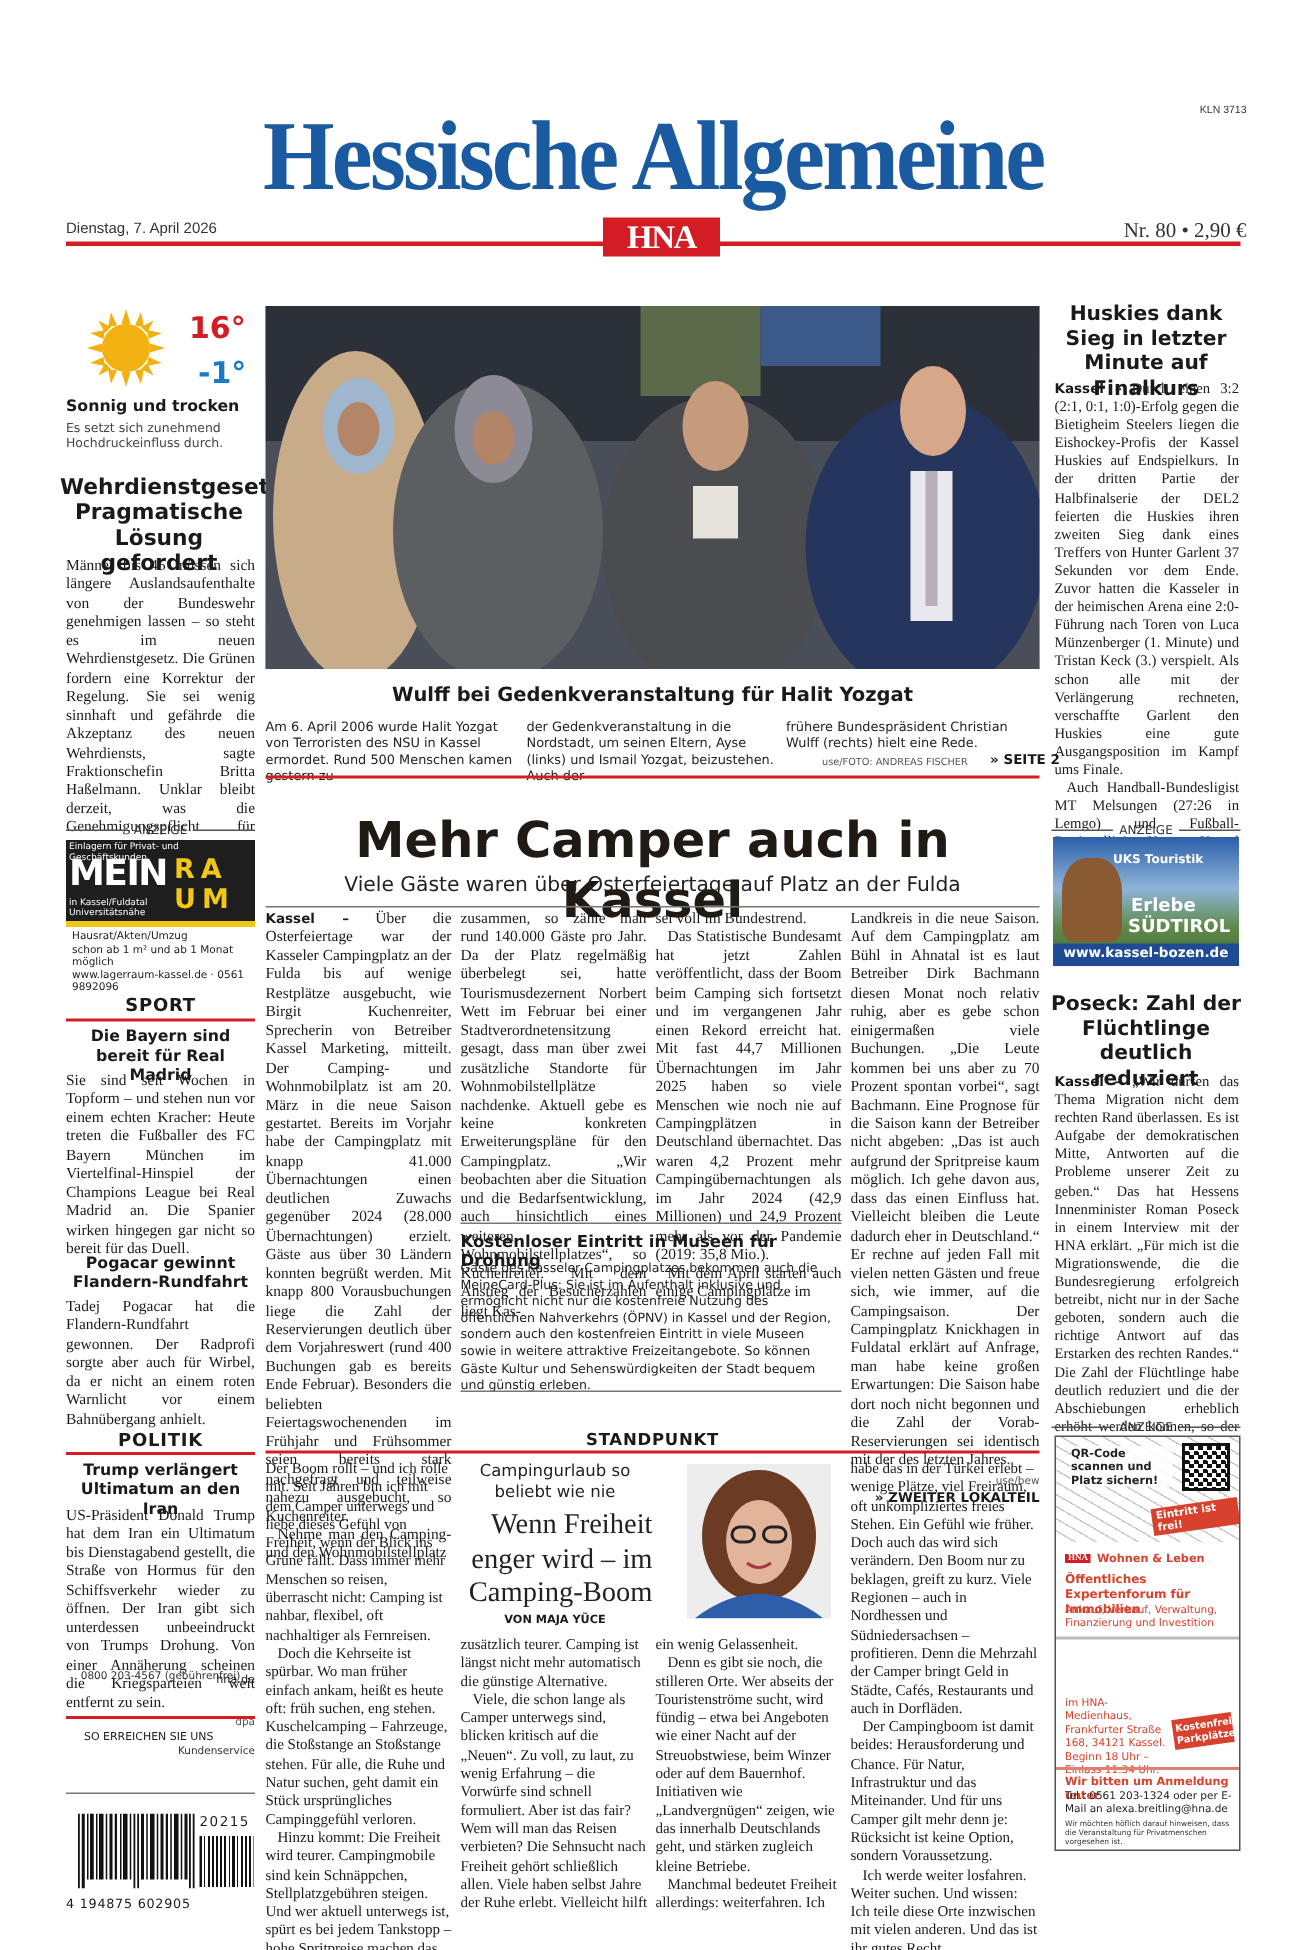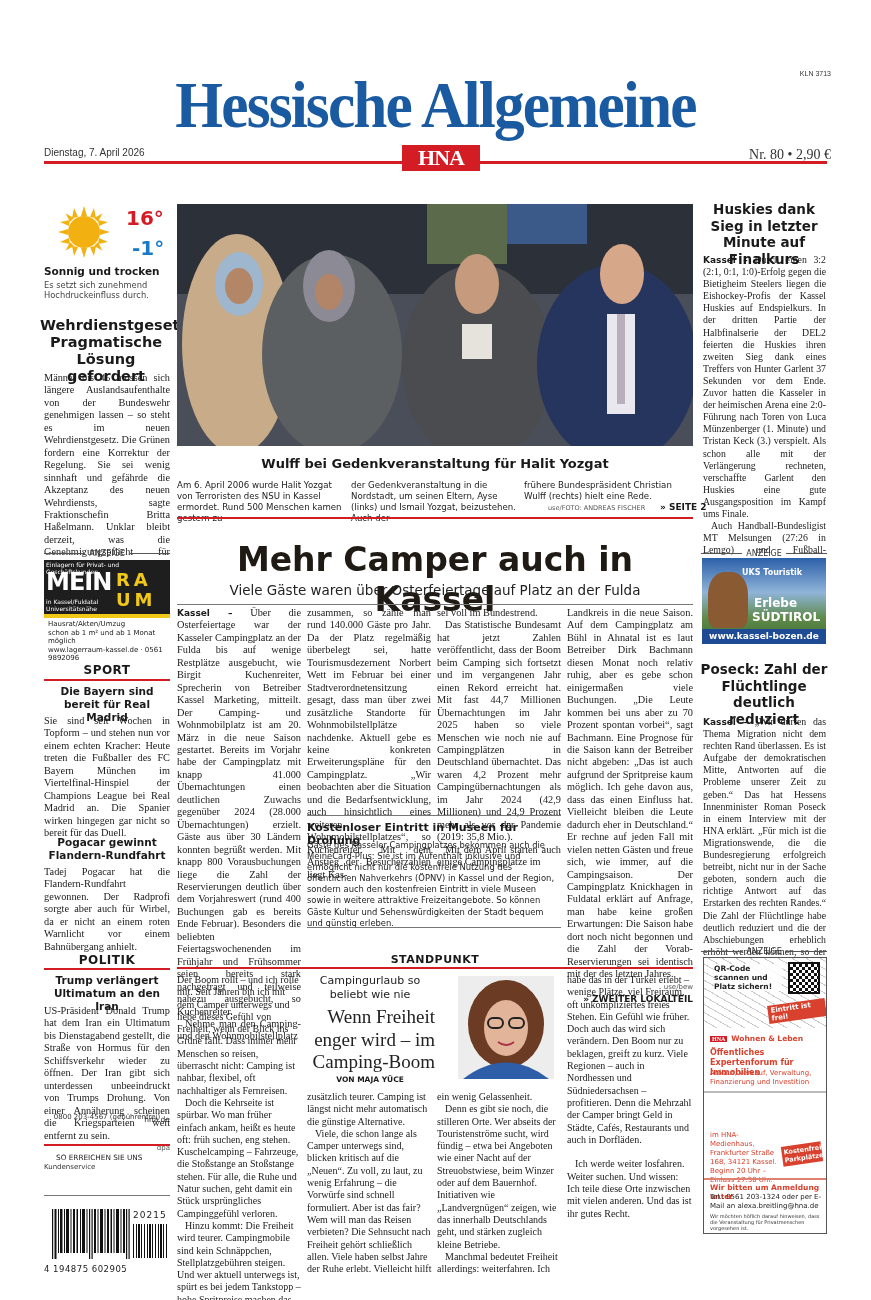--- a/index.html
+++ b/index.html
@@ -174,21 +174,21 @@
 <div class="abs section-head" style="left:44px;top:953px;width:126px">POLITIK</div>
 <div class="abs redline" style="left:44px;top:968px;width:126px;height:2px"></div>
 <div class="abs headline-sans" style="left:44px;top:974px;width:126px;font-size:10.5px;line-height:13px">Trump verlängert Ultimatum an den Iran</div>
 <div class="abs body-text" style="left:44px;top:1005px;width:126px">
   <span>US-Präsident Donald Trump hat dem Iran ein Ultimatum bis Dienstagabend gestellt, die Straße von Hormus für den Schiffsverkehr wieder zu öffnen. Der Iran gibt sich unterdessen unbeeindruckt von Trumps Drohung. Von einer Annäherung scheinen die Kriegsparteien weit entfernt zu sein.</span>
   <div style="text-align:right;font-family:'DejaVu Sans',sans-serif;font-size:7px;color:#555">dpa</div>
 </div>
 <div class="abs redline" style="left:44px;top:1144px;width:126px;height:2px"></div>
 
 <div class="abs sans" style="left:56px;top:1153px;width:126px;text-align:left;font-size:7.3px;font-weight:normal">SO ERREICHEN SIE UNS</div>
-<div class="abs sans" style="left:44px;top:1163px;width:126px;text-align:left;font-size:7px;color:#333">Kundenservice</div>
+<div class="abs sans" style="left:44px;top:1163px;width:126px;text-align:right;font-size:7px;color:#333">Kundenservice</div>
 <div class="abs sans" style="left:44px;top:1113px;width:126px;text-align:center;font-size:7px;color:#333">0800 203-4567 (gebührenfrei)</div>
 <div class="abs sans" style="left:44px;top:1115px;width:126px;text-align:right;font-size:7.5px;font-weight:normal">hna.de</div>
 <div class="abs grayline" style="left:44px;top:1195px;width:126px"></div>
 
 <div class="abs" style="left:50px;top:1209px;width:80px;height:62px">
   <svg width="80" height="50" viewBox="0 0 80 50">
     <g fill="#111">
       <rect x="2" y="0" width="1.2" height="50"></rect>
         <rect x="4.5" y="0" width="2" height="50"></rect>
         <rect x="8" y="0" width="1" height="44"></rect>
@@ -250,36 +250,36 @@
     <path d="M5 103 Q48 70 91 103 Z" fill="#2e5ea8"></path>
   </svg>
 </div>
 <div class="abs body-text" style="left:437px;top:1091px;width:124px;font-size:10px;line-height:12.3px;text-align:left">
   <span>ein wenig Gelassenheit.</span><br>
   <span style="padding-left:8px">Denn es gibt sie noch, die stilleren Orte. Wer abseits der Touristenströme sucht, wird fündig – etwa bei Angeboten wie einer Nacht auf der Streuobstwiese, beim Winzer oder auf dem Bauernhof. Initiativen wie „Landvergnügen“ zeigen, wie das innerhalb Deutschlands geht, und stärken zugleich kleine Betriebe.</span><br>
   <span style="padding-left:8px">Manchmal bedeutet Freiheit allerdings: weiterfahren. Ich</span>
 </div>
 <div class="abs body-text" style="left:567px;top:974px;width:126px;font-size:10px;line-height:12.3px;text-align:left">
   <span>habe das in der Türkei erlebt – wenige Plätze, viel Freiraum, oft unkompliziertes freies Stehen. Ein Gefühl wie früher. Doch auch das wird sich verändern. Den Boom nur zu beklagen, greift zu kurz. Viele Regionen – auch in Nordhessen und Südniedersachsen – profitieren. Denn die Mehrzahl der Camper bringt Geld in Städte, Cafés, Restaurants und auch in Dorfläden.</span><br>
-  <br>
+  <span style="padding-left:8px">Der Campingboom ist damit beides: Herausforderung und Chance. Für Natur, Infrastruktur und das Miteinander. Und für uns Camper gilt mehr denn je: Rücksicht ist keine Option, sondern Voraussetzung.</span><br>
   <span style="padding-left:8px">Ich werde weiter losfahren. Weiter suchen. Und wissen: Ich teile diese Orte inzwischen mit vielen anderen. Und das ist ihr gutes Recht.</span>
 </div>
 
 <div class="abs anzeige-label" style="left:701px;top:947px;width:126px">ANZEIGE</div>
 <div class="abs" style="left:703px;top:957px;width:124px;height:277px;border:1px solid #555;background:#fff;overflow:hidden">
   <div style="position:absolute;left:0;top:0;width:122px;height:70px;background:repeating-linear-gradient(30deg,#fff 0 6px,#ccc 6px 7px),#fafafa"></div>
   <div class="sans" style="position:absolute;left:10px;top:6px;width:68px;font-size:7.5px;font-weight:bold;line-height:9px;color:#222;background:rgba(255,255,255,0.85)">QR-Code scannen und Platz sichern!</div>
   <div style="position:absolute;left:84px;top:4px;width:32px;height:32px;background:repeating-conic-gradient(#111 0 25%,#fff 0 50%) 0 0/6px 6px;border:2px solid #111"></div>
   <div class="sans" style="position:absolute;left:64px;top:44px;padding:1px 3px;background:#d8412d;color:#fff;font-size:7px;font-weight:bold;transform:rotate(-8deg)">Eintritt ist frei!</div>
   <div style="position:absolute;left:6px;top:76px;display:flex;align-items:center;gap:4px">
     <span class="serif" style="background:#d41c24;color:#fff;font-size:6px;font-weight:bold;padding:0 2px">HNA</span>
     <span class="sans" style="color:#d8412d;font-size:7.5px;font-weight:bold">Wohnen &amp; Leben</span>
   </div>
   <div class="sans" style="position:absolute;left:6px;top:90px;width:112px;font-size:8px;font-weight:bold;line-height:10px;color:#d8412d">Öffentliches Expertenforum für Immobilien</div>
   <div class="sans" style="position:absolute;left:6px;top:111px;width:112px;font-size:7px;line-height:9px;color:#d8412d">Ankauf, Verkauf, Verwaltung, Finanzierung und Investition</div>
   <div style="position:absolute;left:0;top:133px;width:122px;height:2px;background:#bbb"></div>
-  <div class="sans" style="position:absolute;left:6px;top:173px;width:68px;font-size:7px;line-height:9px;color:#d8412d">im HNA-Medienhaus, Frankfurter Straße 168, 34121 Kassel. Beginn 20 Uhr – Einlass 17.30 Uhr.</div>
+  <div class="sans" style="position:absolute;left:6px;top:173px;width:68px;font-size:7px;line-height:9px;color:#d8412d">im HNA-Medienhaus, Frankfurter Straße 168, 34121 Kassel. Beginn 18 Uhr – Einlass 11.34 Uhr.</div>
   <div class="sans" style="position:absolute;left:78px;top:186px;width:40px;padding:2px;background:#d8412d;color:#fff;font-size:6.5px;font-weight:bold;line-height:8px;text-align:center;transform:rotate(-8deg)">Kostenfreie Parkplätze</div>
   <div style="position:absolute;left:0;top:220px;width:122px;height:2px;background:#e08070"></div>
   <div class="sans" style="position:absolute;left:6px;top:225px;width:114px;font-size:7.5px;font-weight:bold;color:#d8412d">Wir bitten um Anmeldung unter</div>
   <div class="sans" style="position:absolute;left:6px;top:235px;width:114px;font-size:7px;line-height:9px;color:#222">Tel.: 0561 203-1324 oder per E-Mail an alexa.breitling@hna.de</div>
   <div class="sans" style="position:absolute;left:6px;top:255px;width:114px;font-size:5px;line-height:6px;color:#333">Wir möchten höflich darauf hinweisen, dass die Veranstaltung für Privatmenschen vorgesehen ist.</div>
 </div>
 
 </body></html>

